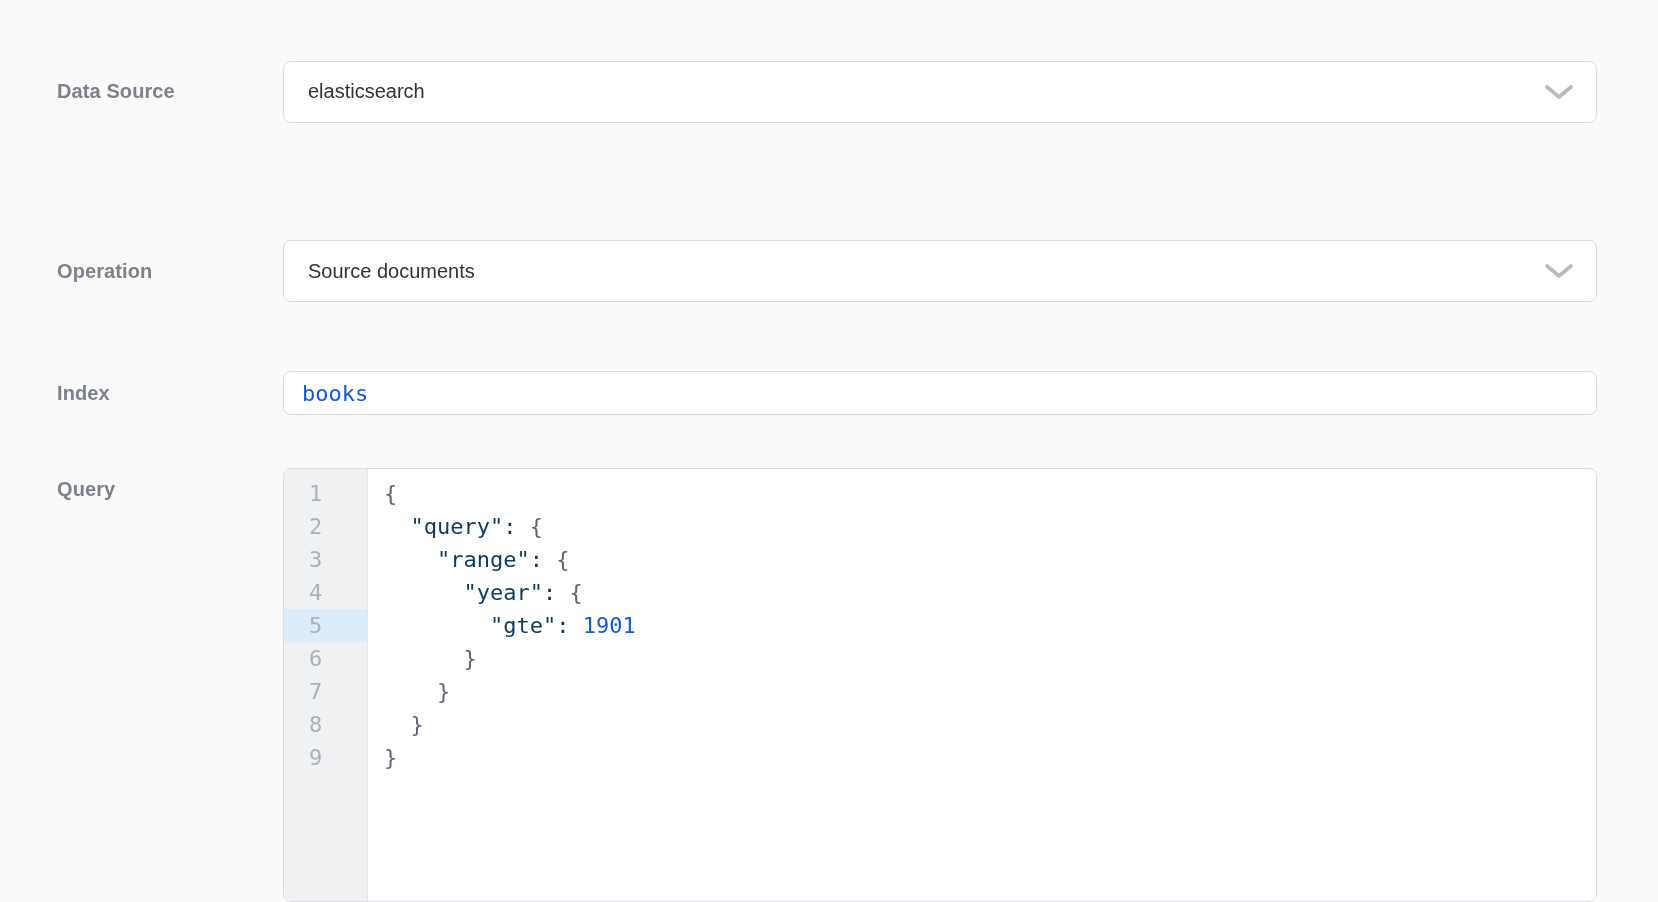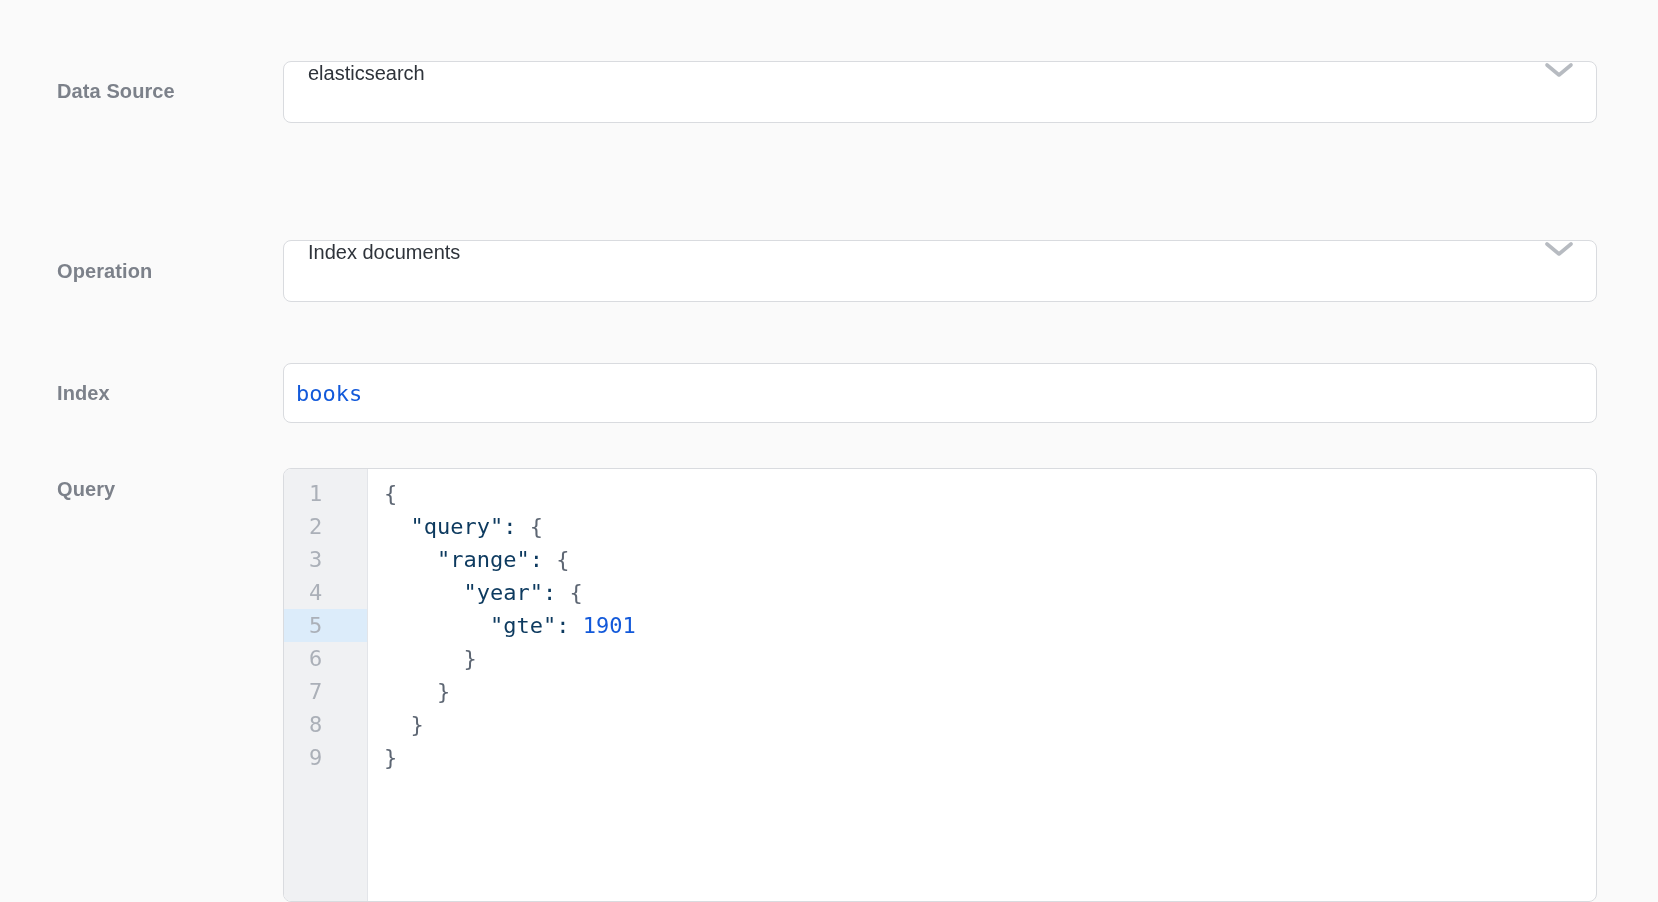--- a/index.html
+++ b/index.html
@@ -45,38 +45,38 @@
     letter-spacing: 0.1px;
   }
   .row-q .field-label { padding-top: 10px; }
   .control { width: 1314px; flex-shrink: 0; }
   .select {
     height: 62px;
     background: var(--field-bg);
     border: 1px solid var(--field-border);
     border-radius: 8px;
     display: flex;
-    align-items: flex-start;
+    align-items: center;
     justify-content: space-between;
     padding: 0 22px 0 24px;
     cursor: pointer;
   }
   .select-value {
     font-size: 20px;
     color: var(--value-text);
   }
   .chevron { display: flex; align-items: center; }
   .code-input {
-    height: 60px;
+    height: 44px;
     background: var(--field-bg);
     border: 1px solid var(--field-border);
     border-radius: 8px;
     display: flex;
     align-items: center;
-    padding: 0 20px 0 12px;
+    padding: 0 20px 0 18px;
   }
   .mono {
     font-family: "DejaVu Sans Mono", "Liberation Mono", monospace;
   }
   .code-input .value {
     font-size: 22px;
     color: var(--index-value);
   }
   .editor {
     height: 434px;
@@ -128,21 +128,21 @@
           </svg>
         </span>
       </div>
     </div>
   </div>
 
   <div class="row row-op">
     <div class="field-label">Operation</div>
     <div class="control">
       <div class="select">
-        <span class="select-value">Index documents</span>
+        <span class="select-value">Source documents</span>
         <span class="chevron">
           <svg width="30" height="16" viewBox="0 0 30 16">
             <polyline points="3,3 15,13 27,3" fill="none" stroke="var(--chevron)" stroke-width="3.6" stroke-linecap="round" stroke-linejoin="round"></polyline>
           </svg>
         </span>
       </div>
     </div>
   </div>
 
   <div class="row row-ix">

